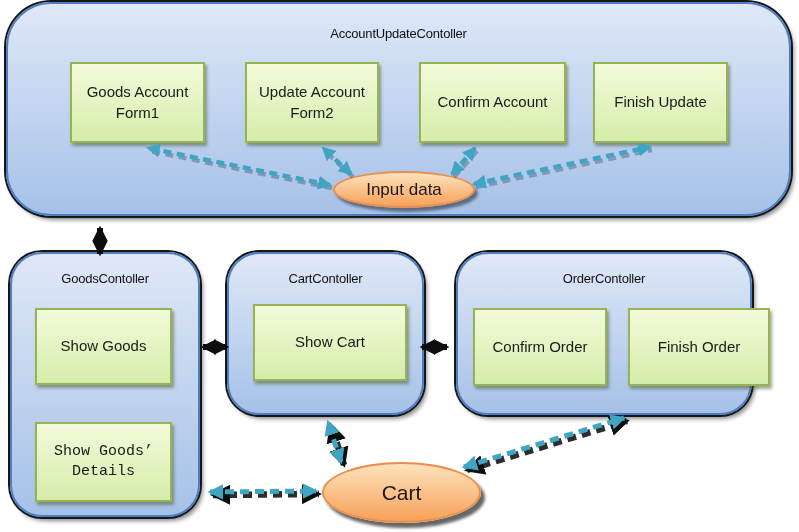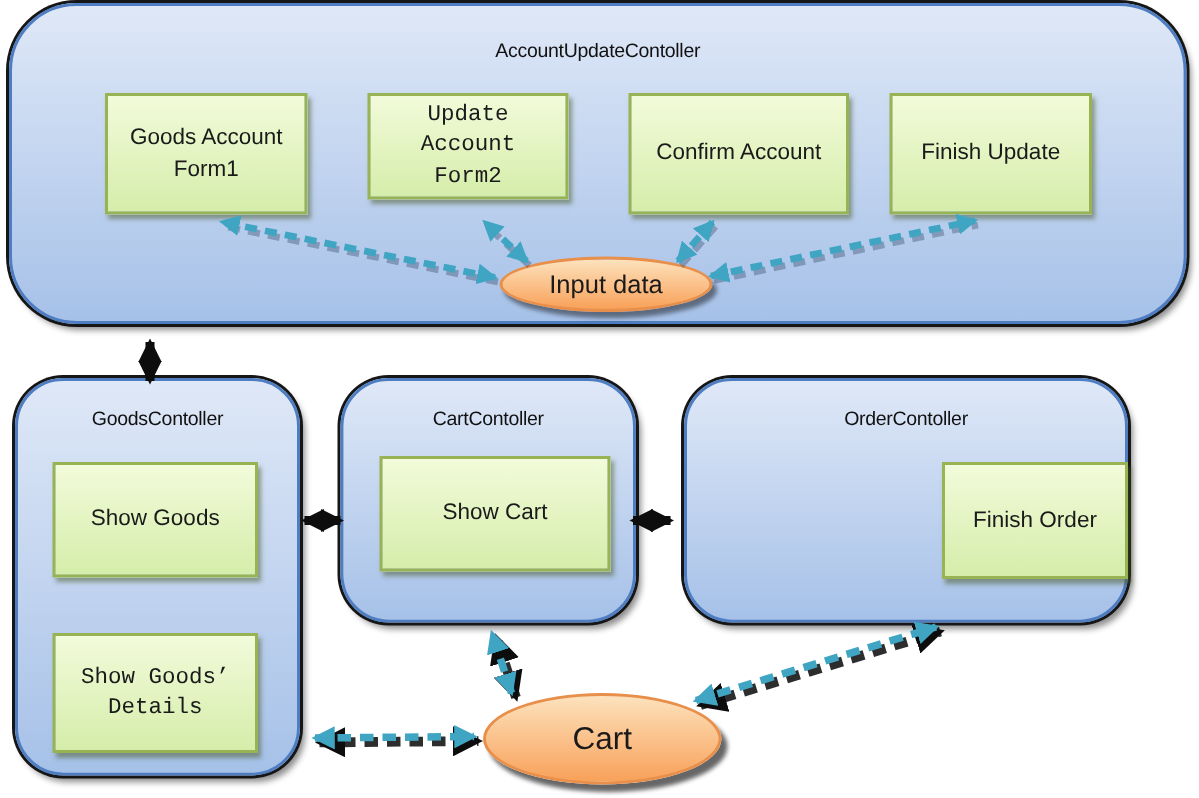--- a/index.html
+++ b/index.html
@@ -60,39 +60,40 @@
 </head>
 <body>
 
 <div class="canvas">
 
   <div class="ctr" style="left:6px;top:2px;width:785px;height:214px;border-radius:45px;">
     <div class="ctr-title" style="padding-top:22px;">AccountUpdateContoller</div>
   </div>
 
   <div class="box" style="left:70px;top:62px;width:135px;height:81px;">Goods Account Form1</div>
-  <div class="box" style="left:245px;top:62px;width:134px;height:71px;font-family:Liberation Mono, monospace;">Update Account Form2</div>
+  <div class="box" style="left:245px;top:62px;width:134px;height:81px;">Update Account Form2</div>
   <div class="box" style="left:419px;top:62px;width:147px;height:81px;">Confirm Account</div>
   <div class="box" style="left:593px;top:62px;width:135px;height:81px;">Finish Update</div>
 
   <div class="ctr" style="left:10px;top:252px;width:190px;height:265px;border-radius:32px;">
     <div class="ctr-title" style="padding-top:17px;">GoodsContoller</div>
   </div>
   <div class="box" style="left:35px;top:308px;width:137px;height:77px;">Show Goods</div>
   <div class="box" style="left:35px;top:422px;width:137px;height:80px;font-family:Liberation Mono, monospace;">Show Goods’ Details</div>
 
   <div class="ctr" style="left:227px;top:252px;width:197px;height:163px;border-radius:32px;">
     <div class="ctr-title" style="padding-top:17px;">CartContoller</div>
   </div>
   <div class="box" style="left:253px;top:304px;width:154px;height:77px;">Show Cart</div>
 
   <div class="ctr" style="left:456px;top:252px;width:296px;height:163px;border-radius:32px;">
     <div class="ctr-title" style="padding-top:17px;">OrderContoller</div>
   </div>
-  <div class="box" style="left:628px;top:308px;width:124px;height:78px;">Finish Order</div>
+  <div class="box" style="left:473px;top:308px;width:134px;height:78px;">Confirm Order</div>
+  <div class="box" style="left:628px;top:308px;width:142px;height:78px;">Finish Order</div>
 
   <div class="ell ell-cart" style="left:322px;top:462px;width:159px;height:61px;">Cart</div>
   <div class="ell ell-input" style="left:333px;top:171px;width:142px;height:37px;">Input data</div>
 
   <svg class="arrows" width="799" height="532" viewBox="0 0 799 532">
     <defs>
       <marker id="mTeal" viewBox="0 0 10 10" refX="8.5" refY="5" markerWidth="3.1" markerHeight="3.1" orient="auto-start-reverse">
         <path d="M0,0 L10,5 L0,10 z" class="mk-teal"></path>
       </marker>
       <marker id="mBlack" viewBox="0 0 10 10" refX="8.5" refY="5" markerWidth="2.6" markerHeight="2.6" orient="auto-start-reverse">

